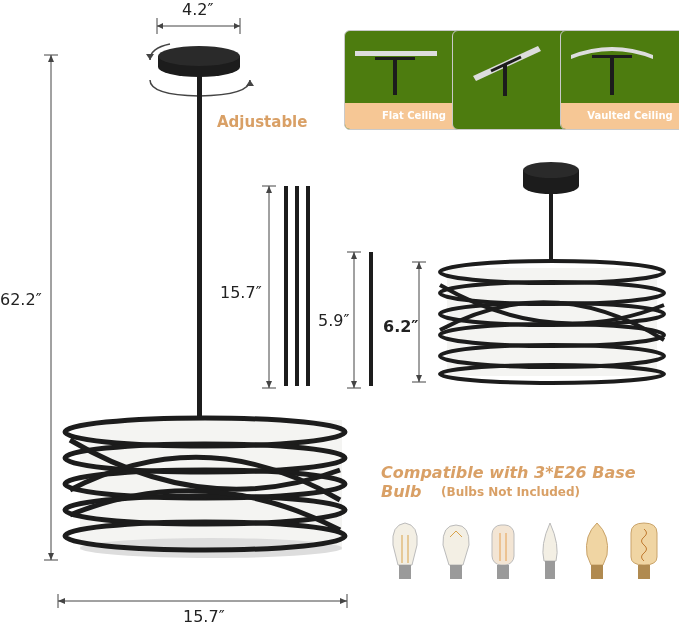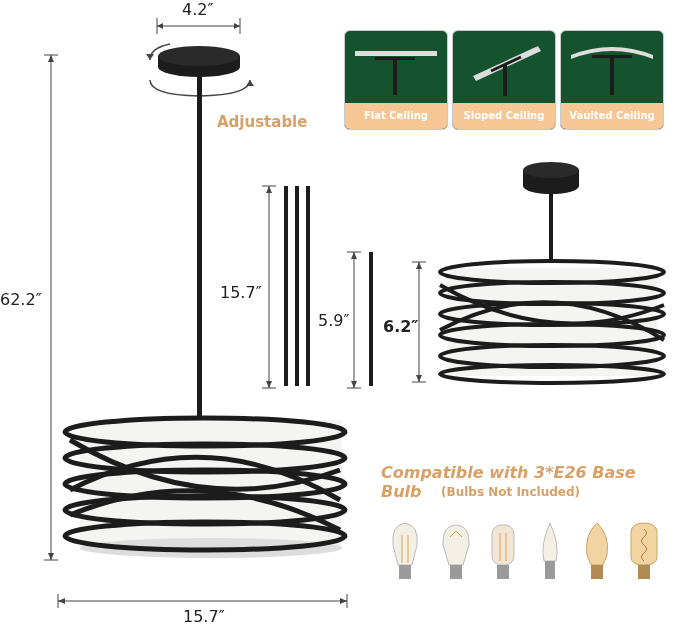--- a/index.html
+++ b/index.html
@@ -2,21 +2,21 @@
 <html><head>
 <meta charset="utf-8">
 <style>
   html, body { margin:0; padding:0; background:#ffffff; }
   body { width:679px; height:627px; position:relative; overflow:hidden;
          font-family:"DejaVu Sans", sans-serif; color:#222; }
   .abs { position:absolute; }
   .dim { font-size:16px; color:#222; font-family:"DejaVu Sans", sans-serif; }
   .orange { color:#d9a066; font-weight:bold; }
   .card { position:absolute; top:30px; width:102px; height:98px; border:1px solid #c9c9c9;
-          border-radius:6px; overflow:hidden; background:#14532d; }
+          border-radius:6px; overflow:hidden; background:#4d7c0f;padding-left:36px; }
   .card .lbl { position:absolute; left:0; right:0; bottom:0; height:26px; background:#f6c795;
                color:#fff; font-size:10px; font-weight:bold; text-align:center; line-height:26px; }
   svg { position:absolute; overflow:visible; }
 </style>
 </head>
 <body>
 
 <svg width="679" height="627" style="left:0;top:0;">
   <line x1="157" y1="18" x2="157" y2="34" stroke="#444" stroke-width="1"></line>
   <line x1="240" y1="18" x2="240" y2="34" stroke="#444" stroke-width="1"></line>
@@ -151,21 +151,20 @@
     <rect x="48" y="29" width="4" height="35" fill="#1c1c1c"></rect>
   </svg>
   <div class="lbl">Flat Ceiling</div>
 </div>
 <div class="card" style="left:452px;">
   <svg width="102" height="72" style="left:0;top:0;">
     <polygon points="20,45 85,15 88,20 23,50" fill="#ddd"></polygon>
     <line x1="38" y1="40" x2="68" y2="26" stroke="#1c1c1c" stroke-width="3"></line>
     <rect x="50" y="33" width="4" height="32" fill="#1c1c1c"></rect>
   </svg>
-  <div class="lbl">Sloped Ceiling</div>
 </div>
 <div class="card" style="left:560px;">
   <svg width="102" height="72" style="left:0;top:0;">
     <path d="M10,28 Q51,12 92,28 L92,24 Q51,8 10,24 Z" fill="#ddd"></path>
     <rect x="31" y="24" width="40" height="3" fill="#1c1c1c"></rect>
     <rect x="49" y="27" width="4" height="37" fill="#1c1c1c"></rect>
   </svg>
   <div class="lbl">Vaulted Ceiling</div>
 </div>
 

